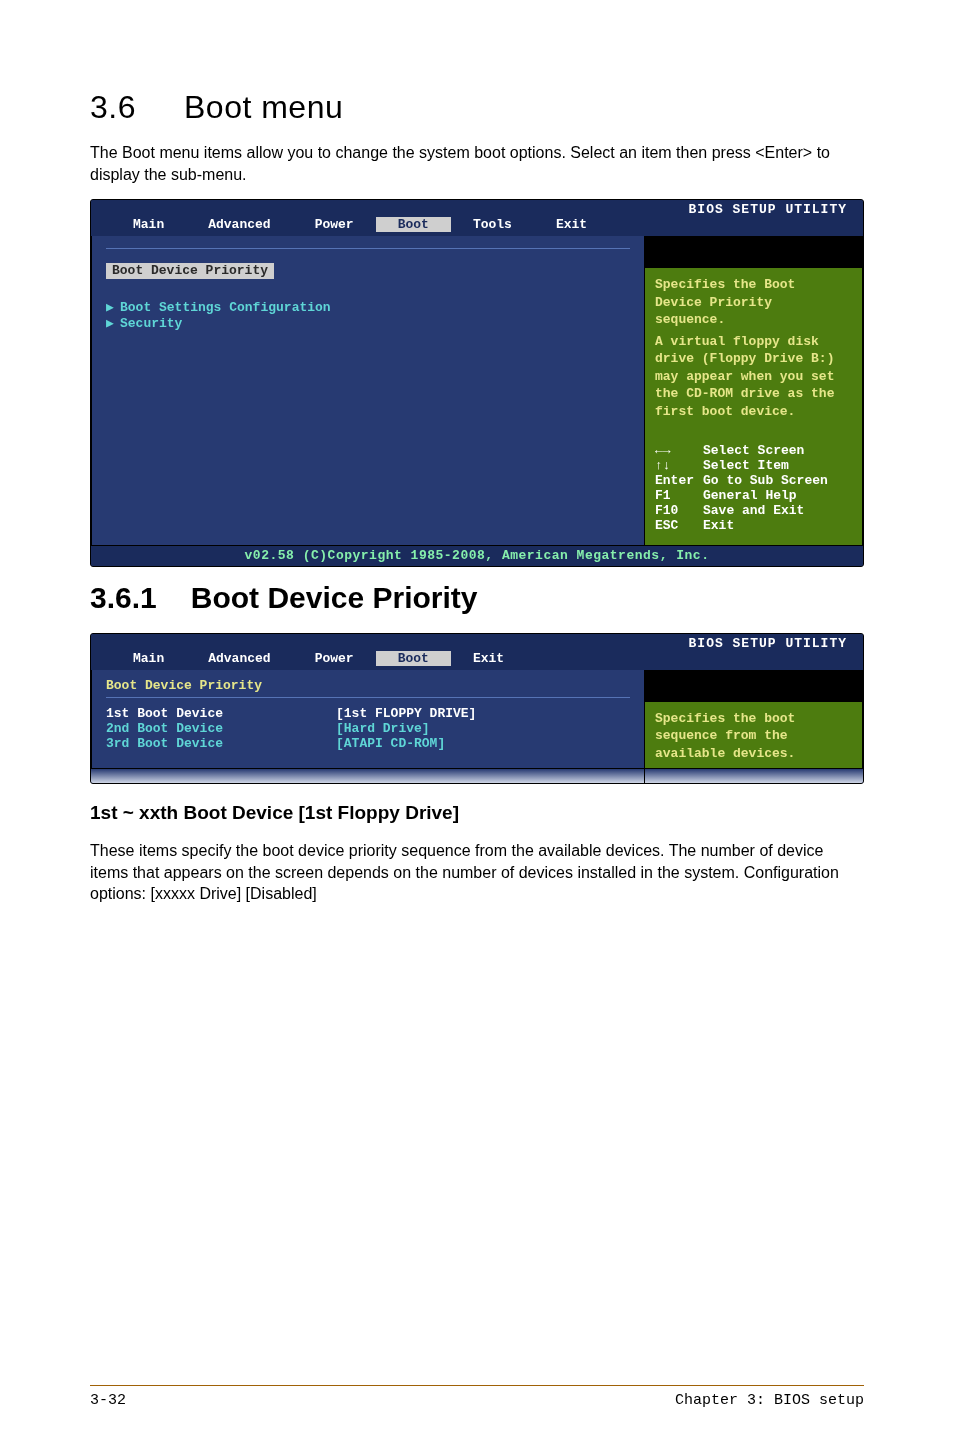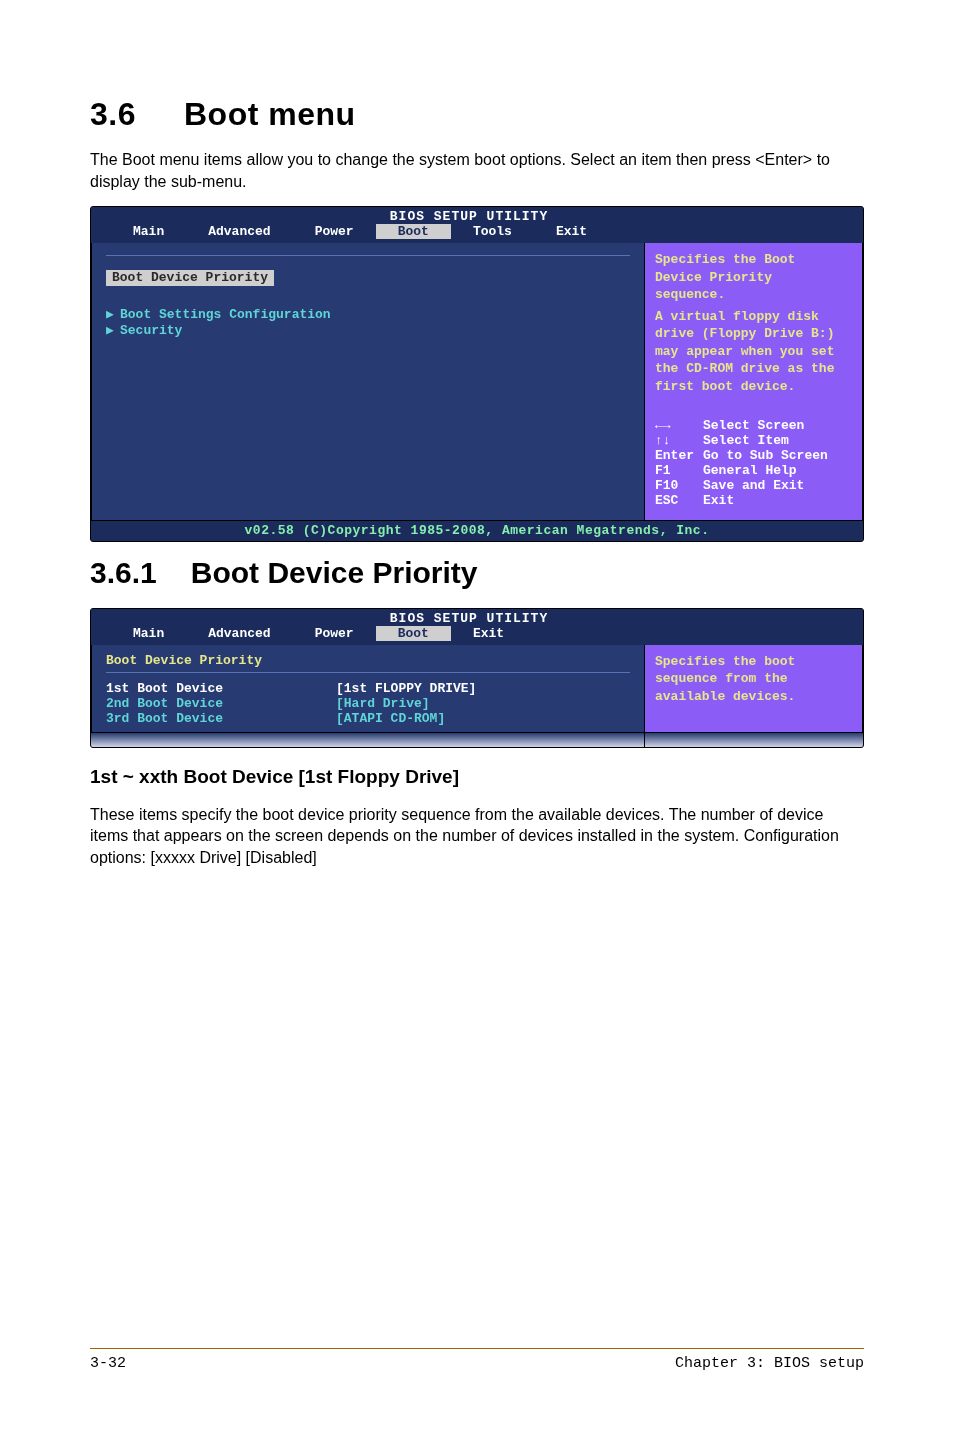--- a/index.html
+++ b/index.html
@@ -9,22 +9,22 @@
     width: 954px;
     background: #fff;
     font-family: Arial, Helvetica, sans-serif;
     color: #000;
   }
   .page {
     padding: 80px 90px 0 90px;
   }
   h1.section-title {
     font-size: 32px;
-    font-weight: bold;
-    margin: 16px 0 15px 0;
+    font-weight: normal;
+    margin: 9px 0 15px 0;
     letter-spacing: 0.5px;
   }
   h1.section-title .num { display:inline-block; margin-right: 48px; }
   p.body-text {
     font-size: 16px;
     line-height: 1.35;
     margin: 16px 0 14px 0;
   }
   h2.subsection {
     font-size: 30px;
@@ -46,21 +46,21 @@
     color: #fff;
     background: #1a2b5c;
     border: 1px solid #000;
     border-radius: 3px;
     overflow: hidden;
     margin-bottom: 10px;
   }
   .bios-header {
     background: #1a2b5c;
     color: #fff;
-    text-align: center;
+    text-align: right;
     padding: 2px 16px 0 0;
     letter-spacing: 1px;
   }
   .bios-tabs {
     display: flex;
     padding: 0 12px 4px 20px;
     gap: 0;
   }
   .bios-tabs .tab {
     color: #fff;
@@ -77,25 +77,26 @@
   .bios-left {
     flex: 1;
     background: #273a72;
     border: 1px solid #000;
     border-top: none;
     padding: 8px 14px 12px 14px;
     position: relative;
   }
   .bios-right {
     width: 218px;
-    background: #8b5cf6;
+    background: #4d7c0f;
     border: 1px solid #000;
     border-top: none;
     border-left: none;
     padding: 8px 10px 12px 10px;
+    margin-top: 32px;
   }
   .yellow { color: #e6e68a; }
   .cyan   { color: #5fd6d6; }
   .white  { color: #fff; }
   .highlight-row {
     background: #cfcfcf;
     color: #2a2a2a;
     display: inline-block;
     padding: 0 6px 1px 6px;
     margin: 6px 0 10px 0;

